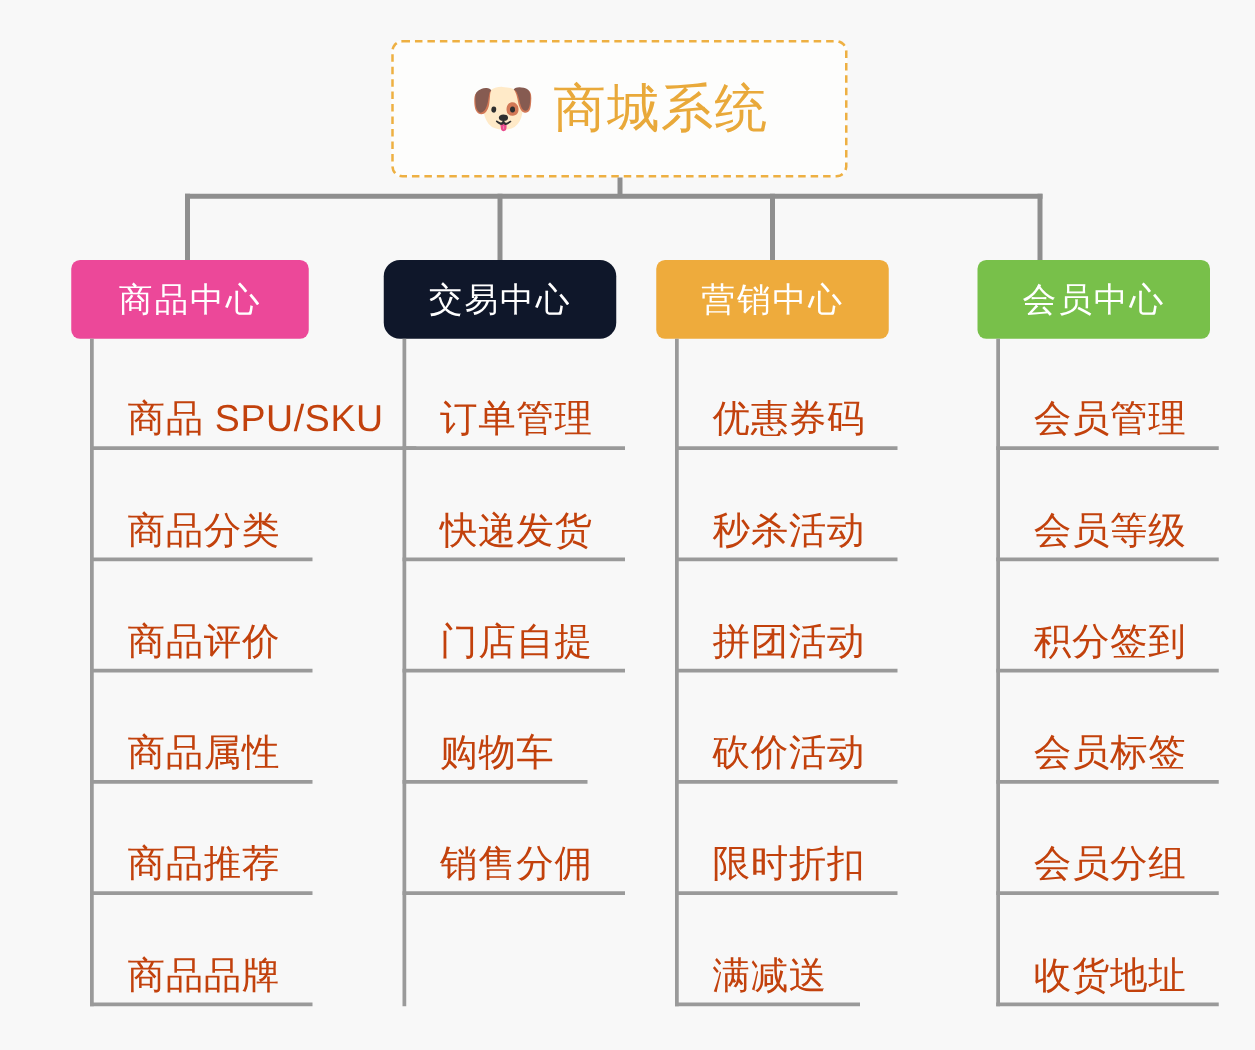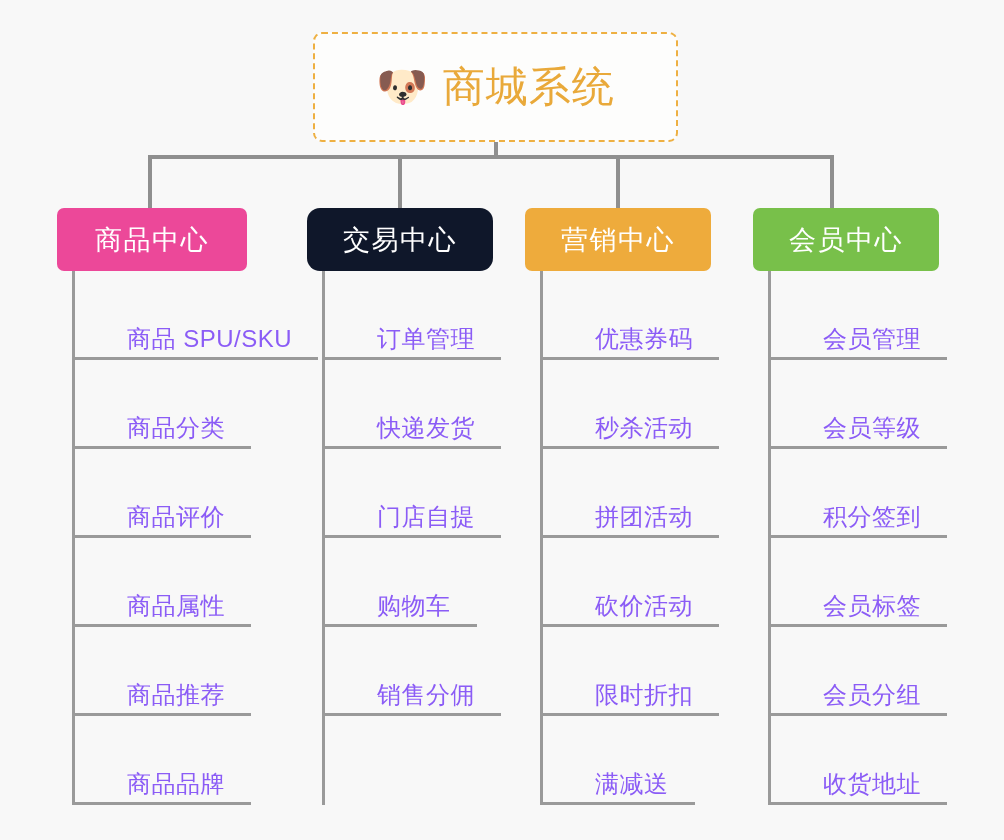--- a/index.html
+++ b/index.html
@@ -110,25 +110,24 @@
     align-items: flex-end;
     padding-left: 15px;
   }
   .leaf-inner {
     display: inline-block;
     border-bottom: 3px solid #9a9a9a;
     padding: 0 26px 4px 30px;
     white-space: nowrap;
   }
   .leaf-label {
-    font-size: 24px;
-    color: #8b5cf6;
+    font-size: 30px;
+    color: #c2410c;
     line-height: 1.15;
     letter-spacing: 0.5px;
-    margin-left: 25px;
   }
 </style>
 </head>
 <body>
 
 <div class="mindmap">
 
   <div class="root-node">
     <span class="root-emoji">🐶</span>
     <span class="root-title">商城系统</span>
@@ -206,21 +205,21 @@
         </div>
       <div class="leaf-item">
           <span class="leaf-inner"><span class="leaf-label">限时折扣</span></span>
         </div>
       <div class="leaf-item">
           <span class="leaf-inner"><span class="leaf-label">满减送</span></span>
         </div>
     </div>
   </div>
 
-  <div class="column" style="left:753px; width:186px;">
+  <div class="column" style="left:782px; width:186px;">
     <div class="cat-header" style="background: rgb(120, 192, 74);">会员中心</div>
     <div class="leaf-list">
       <div class="leaf-spine" style="background: rgb(154, 154, 154); height: 534px;"></div>
       <div class="leaf-item">
           <span class="leaf-inner"><span class="leaf-label">会员管理</span></span>
         </div>
       <div class="leaf-item">
           <span class="leaf-inner"><span class="leaf-label">会员等级</span></span>
         </div>
       <div class="leaf-item">

